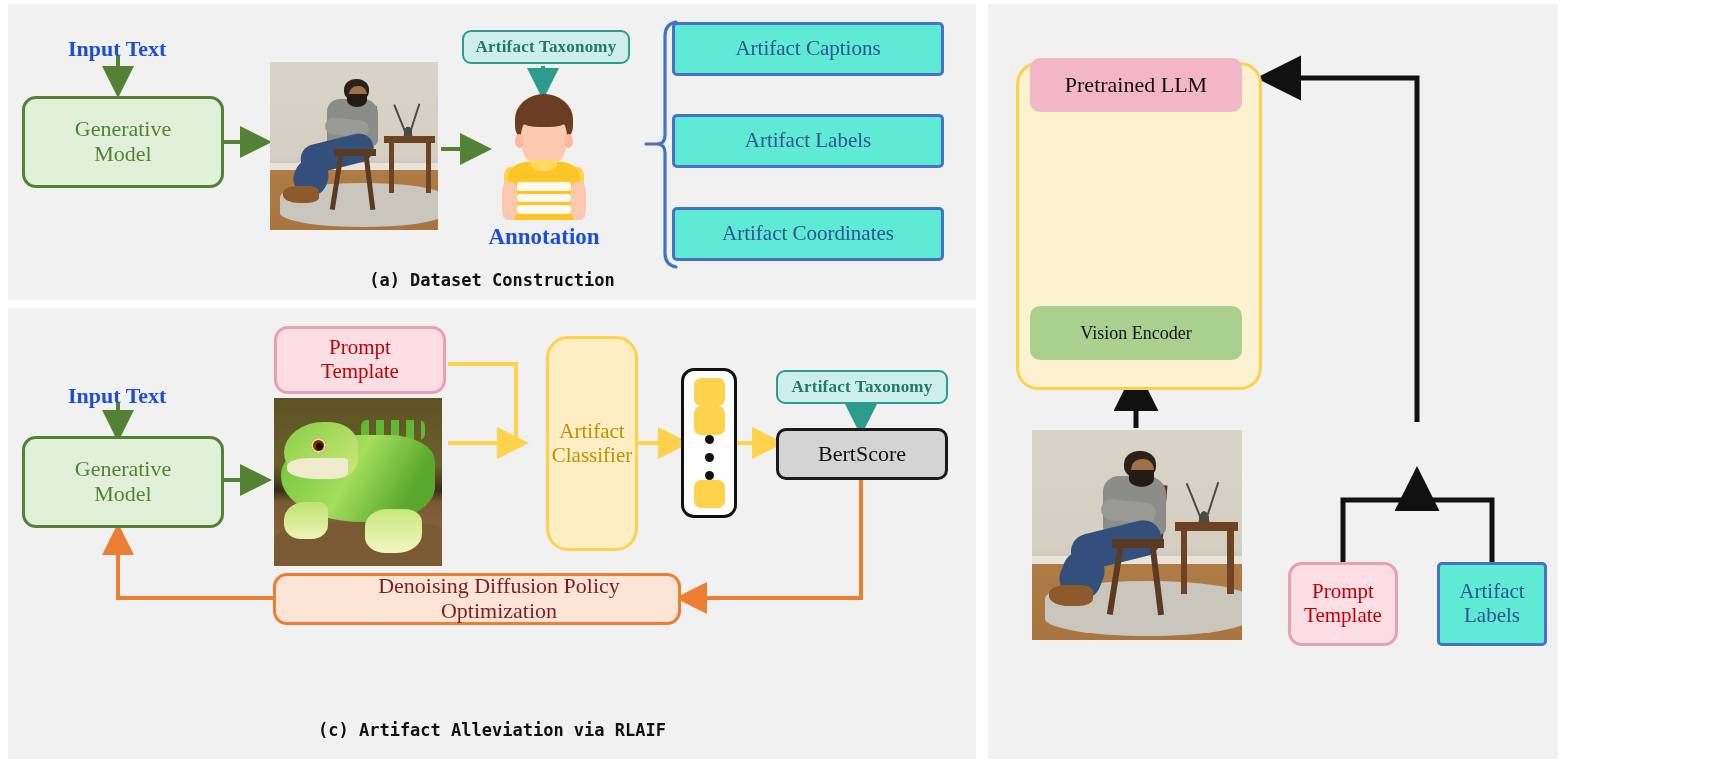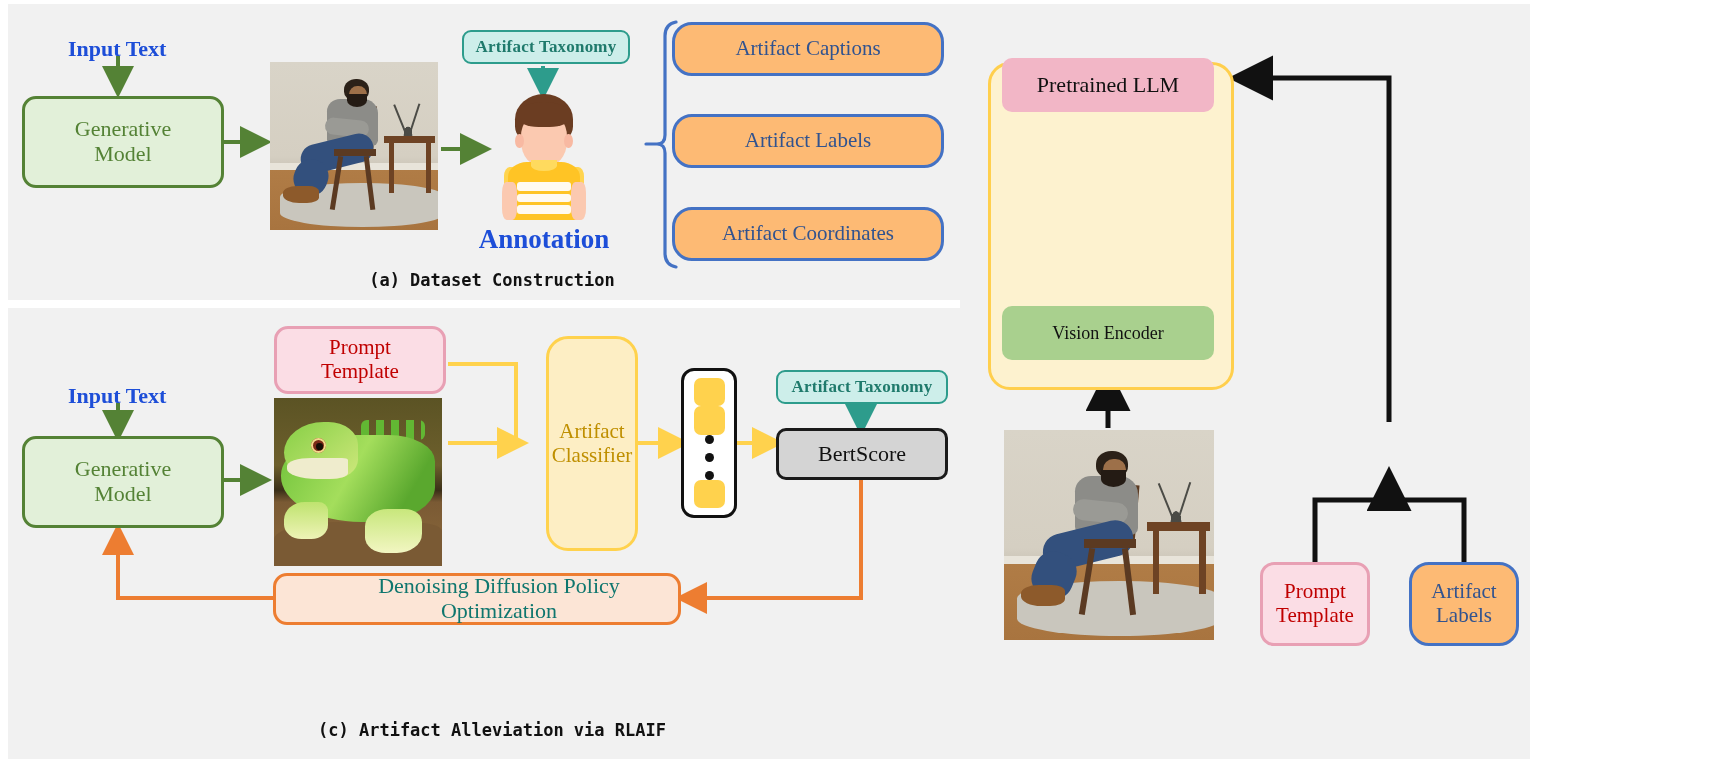--- a/index.html
+++ b/index.html
@@ -2,34 +2,34 @@
 <html><head>
 <meta charset="utf-8">
 <style>
   html,body{margin:0;padding:0;background:#ffffff;}
   body{width:1714px;height:763px;font-family:"Liberation Serif",serif;overflow:hidden;}
   #root{position:relative;width:1714px;height:763px;background:#ffffff;}
 
   .panel{position:absolute;background:#f1f1f1;}
   #panel-a{left:8px;top:4px;width:968px;height:296px;}
   #panel-c{left:8px;top:308px;width:968px;height:451px;}
-  #panel-b{left:960px;top:4px;width:570px;height:755px;}
+  #panel-b{left:988px;top:4px;width:570px;height:755px;}
 
   .node{position:absolute;box-sizing:border-box;display:flex;align-items:center;
         justify-content:center;text-align:center;line-height:1.12;}
 
   
   .green-box{background:#e2f0d9;border:3px solid #548235;border-radius:14px;color:#548235;}
-  .blue-box{background:#fdba74;border:3px solid #4472c4;border-radius:20px;color:#31538f;}
+  .blue-box{background:#5eead4;border:3px solid #4472c4;border-radius:5px;color:#31538f;}
   .teal-box{background:#cdeeea;border:2.5px solid #2d9c8c;border-radius:9px;color:#1f7a6c;
             font-weight:bold;font-size:17px;letter-spacing:.2px;}
   .pink-box{background:#fbdde5;border:3px solid #e8a0b4;border-radius:14px;color:#c00000;}
   .yellow-box{background:#fdeec4;border:3px solid #ffd24d;border-radius:22px;color:#bf8f00;}
   .gray-box{background:#d4d4d4;border:3px solid #1a1a1a;border-radius:10px;color:#111;}
-  .orange-box{background:#fce5d6;border:3px solid #ed7d31;border-radius:14px;color:#0f766e;padding-left:44px;}
+  .orange-box{background:#fce5d6;border:3px solid #ed7d31;border-radius:14px;color:#7f1d1d;padding-left:44px;}
   .pink-solid{background:#f2b6c6;border-radius:10px;color:#111;}
   .orange-solid{background:#f0ac6e;border-radius:10px;color:#111;}
   .green-solid{background:#a9d08e;border-radius:10px;color:#111;}
   .vlm-wrap{background:#fdf2cf;border:3.5px solid #ffcf4d;border-radius:22px;}
 
   .plain-label{position:absolute;color:#1d4ed8;font-weight:bold;}
   .caption{position:absolute;font-family:"DejaVu Sans Mono","Liberation Mono",monospace;
            font-weight:bold;font-size:17px;color:#111;letter-spacing:0px;white-space:nowrap;}
 
   svg.lay{position:absolute;left:0;top:0;overflow:visible;pointer-events:none;}
@@ -176,21 +176,21 @@
         <div class="av-slv-r"></div>
       <div class="av-body"></div>
         <div class="av-collar"></div>
       <div class="av-stripe" style="top:70%"></div>
       <div class="av-stripe" style="top:79%"></div>
       <div class="av-stripe" style="top:88%"></div>
       <div class="av-arm-l"></div>
         <div class="av-arm-r"></div>
     </div>
 
-    <div class="plain-label" style="left:469px;top:220px;width:134px;text-align:center;font-size:27px;">Annotation</div>
+    <div class="plain-label" style="left:469px;top:220px;width:134px;text-align:center;font-size:23px;">Annotation</div>
 
     <div class="node blue-box" style="left:664px;top:18px;width:272px;height:54px;font-size:21px;">Artifact Captions</div>
     <div class="node blue-box" style="left:664px;top:110px;width:272px;height:54px;font-size:21px;">Artifact Labels</div>
     <div class="node blue-box" style="left:664px;top:203px;width:272px;height:54px;font-size:21px;">Artifact Coordinates</div>
 
     <div class="caption" style="left:0;top:266px;width:968px;text-align:center;">(a) Dataset Construction</div>
   </div>
 
   <div class="panel" id="panel-c">
 

